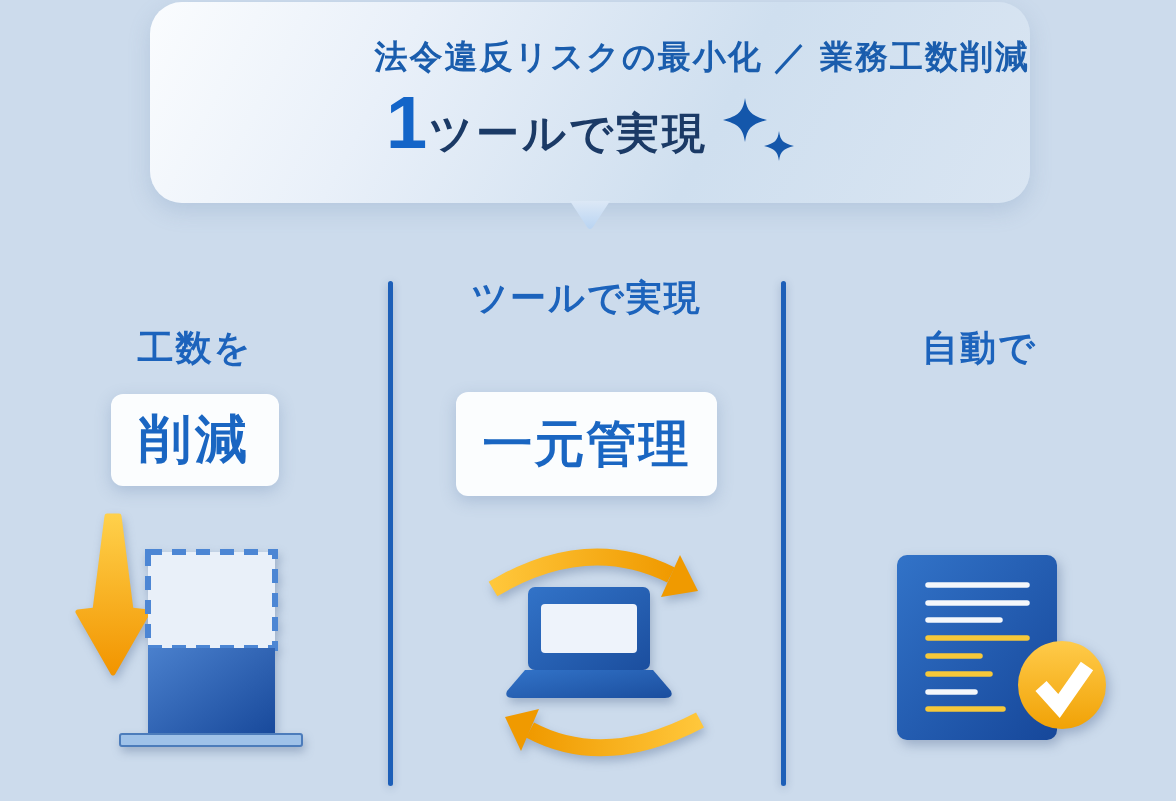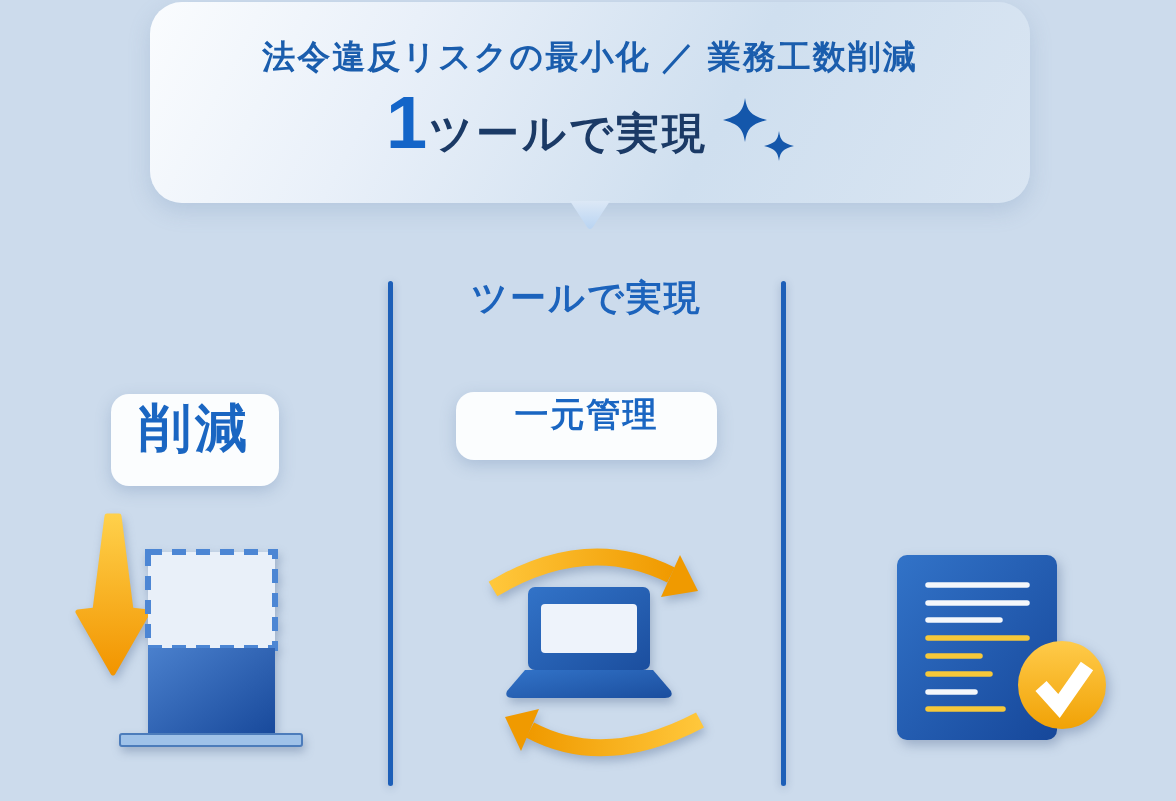--- a/index.html
+++ b/index.html
@@ -12,21 +12,21 @@
   .stage { position:relative; width:1176px; height:801px; overflow:hidden; }
 
   
   .bubble {
     position:absolute; left:150px; top:2px; width:880px; height:201px;
     border-radius:32px;
     background:linear-gradient(118deg,#fafcfe 0%,#e9f0f9 28%,#cfdfef 64%,#d9e5f2 100%);
     box-shadow:0 8px 22px rgba(100,130,175,.22);
   }
   .bubble-sub {
-    position:absolute; top:33px; width:100%; text-align:center;
+    position:absolute; top:33px; width:100%; text-align:right;
     font-size:33px; color:#1a5dad; letter-spacing:2px;
   }
   .bubble-main {
     position:absolute; top:82px; left:0; width:100%;
     display:flex; justify-content:center; align-items:baseline;
   }
   .bubble-num { font-size:74px; color:#1465c8; line-height:1; }
   .bubble-txt { font-size:43px; color:#1b3a66; letter-spacing:3px; line-height:1; margin-left:2px; }
   .sparkles { margin-left:14px; transform:translateY(14px); }
   .tail { position:absolute; left:567px; top:200px; }
@@ -47,27 +47,27 @@
 
   .col-label {
     position:absolute; width:100%; text-align:center;
     font-size:36px; color:#1c63bc; letter-spacing:2px; line-height:52px;
   }
   .col1 .col-label { top:322px; }
   .col2 .col-label { top:272px; }
   .col3 .col-label { top:322px; }
 
   .keyword-box {
-    position:absolute; background:#fbfdfe; border-radius:18px;
+    position:absolute; background:#fbfdfe; border-radius:12px;
     box-shadow:0 5px 16px rgba(96,126,170,.30);
-    display:flex; justify-content:center;
+    display:flex; align-items:center; justify-content:center;
     color:#1a66c2;
   }
   .col1 .keyword-box { left:111px; top:394px; width:168px; height:92px; font-size:52px; letter-spacing:4px; }
-  .col2 .keyword-box { left:66px;  top:392px; width:261px; height:68px; font-size:34px; letter-spacing:2px; }
+  .col2 .keyword-box { left:66px;  top:392px; width:261px; height:104px; font-size:50px; letter-spacing:2px; }
   .col3 .keyword-box { left:65px;  top:394px; width:264px; height:87px; font-size:50px; letter-spacing:2px; }
 
   .icon1 { position:absolute; left:70px; top:510px; filter:drop-shadow(2px 5px 5px rgba(50,75,120,.30)); }
   .icon2 { position:absolute; left:85px; top:525px; filter:drop-shadow(2px 5px 5px rgba(50,75,120,.30)); }
   .icon3 { position:absolute; left:97px; top:548px; filter:drop-shadow(3px 5px 6px rgba(50,75,120,.32)); }
 </style>
 </head>
 <body>
 
 <div class="stage">
@@ -90,20 +90,23 @@
           <stop offset="1" stop-color="#b9d4f2"></stop>
       </linearGradient>
     </defs>
     <path d="M3,1 L43,1 L26,27 Q23,31 20,27 Z" fill="url(#tg)"></path>
   </svg>
 
   <div class="divider d1"></div>
   <div class="divider d2"></div>
 
   <section class="col col1">
+    <div class="col-label">
+      <div>工数を</div>
+    </div>
     <div class="keyword-box">
       <span>削減</span>
     </div>
     <svg class="icon1" width="240" height="245" viewBox="0 0 240 245">
       <defs>
         <linearGradient id="agrad" x1="0" y1="0" x2="0" y2="1">
           <stop offset="0" stop-color="#ffd04a"></stop>
             <stop offset="1" stop-color="#f29500"></stop>
         </linearGradient>
         <linearGradient id="cgrad" x1="0" y1="0" x2="1" y2="1">
@@ -151,20 +154,23 @@
       <rect x="53" y="62" width="122" height="83" rx="7" fill="url(#lg1)"></rect>
       <rect x="66" y="79" width="96" height="49" rx="4" fill="#eef3fb"></rect>
       <path d="M50,145 L178,145 L196,166 Q199,173 190,173 L38,173 Q29,173 32,166 Z" fill="url(#lg1)"></path>
 
       <path d="M225,195 Q130,245 55,205" fill="none" stroke="url(#og2)" stroke-width="17"></path>
       <polygon points="30,192 64,184 46,226" fill="#f09a00"></polygon>
     </svg>
   </section>
 
   <section class="col col3">
+    <div class="col-label">
+      <div>自動で</div>
+    </div>
     <svg class="icon3" width="235" height="215" viewBox="0 0 235 215">
       <defs>
         <linearGradient id="dg" x1="0" y1="0" x2="1" y2="1">
           <stop offset="0" stop-color="#3273c8"></stop>
             <stop offset="1" stop-color="#16479a"></stop>
         </linearGradient>
         <linearGradient id="ogc" x1="0" y1="0" x2="0" y2="1">
           <stop offset="0" stop-color="#ffcb4a"></stop>
             <stop offset="1" stop-color="#f1a206"></stop>
         </linearGradient>

